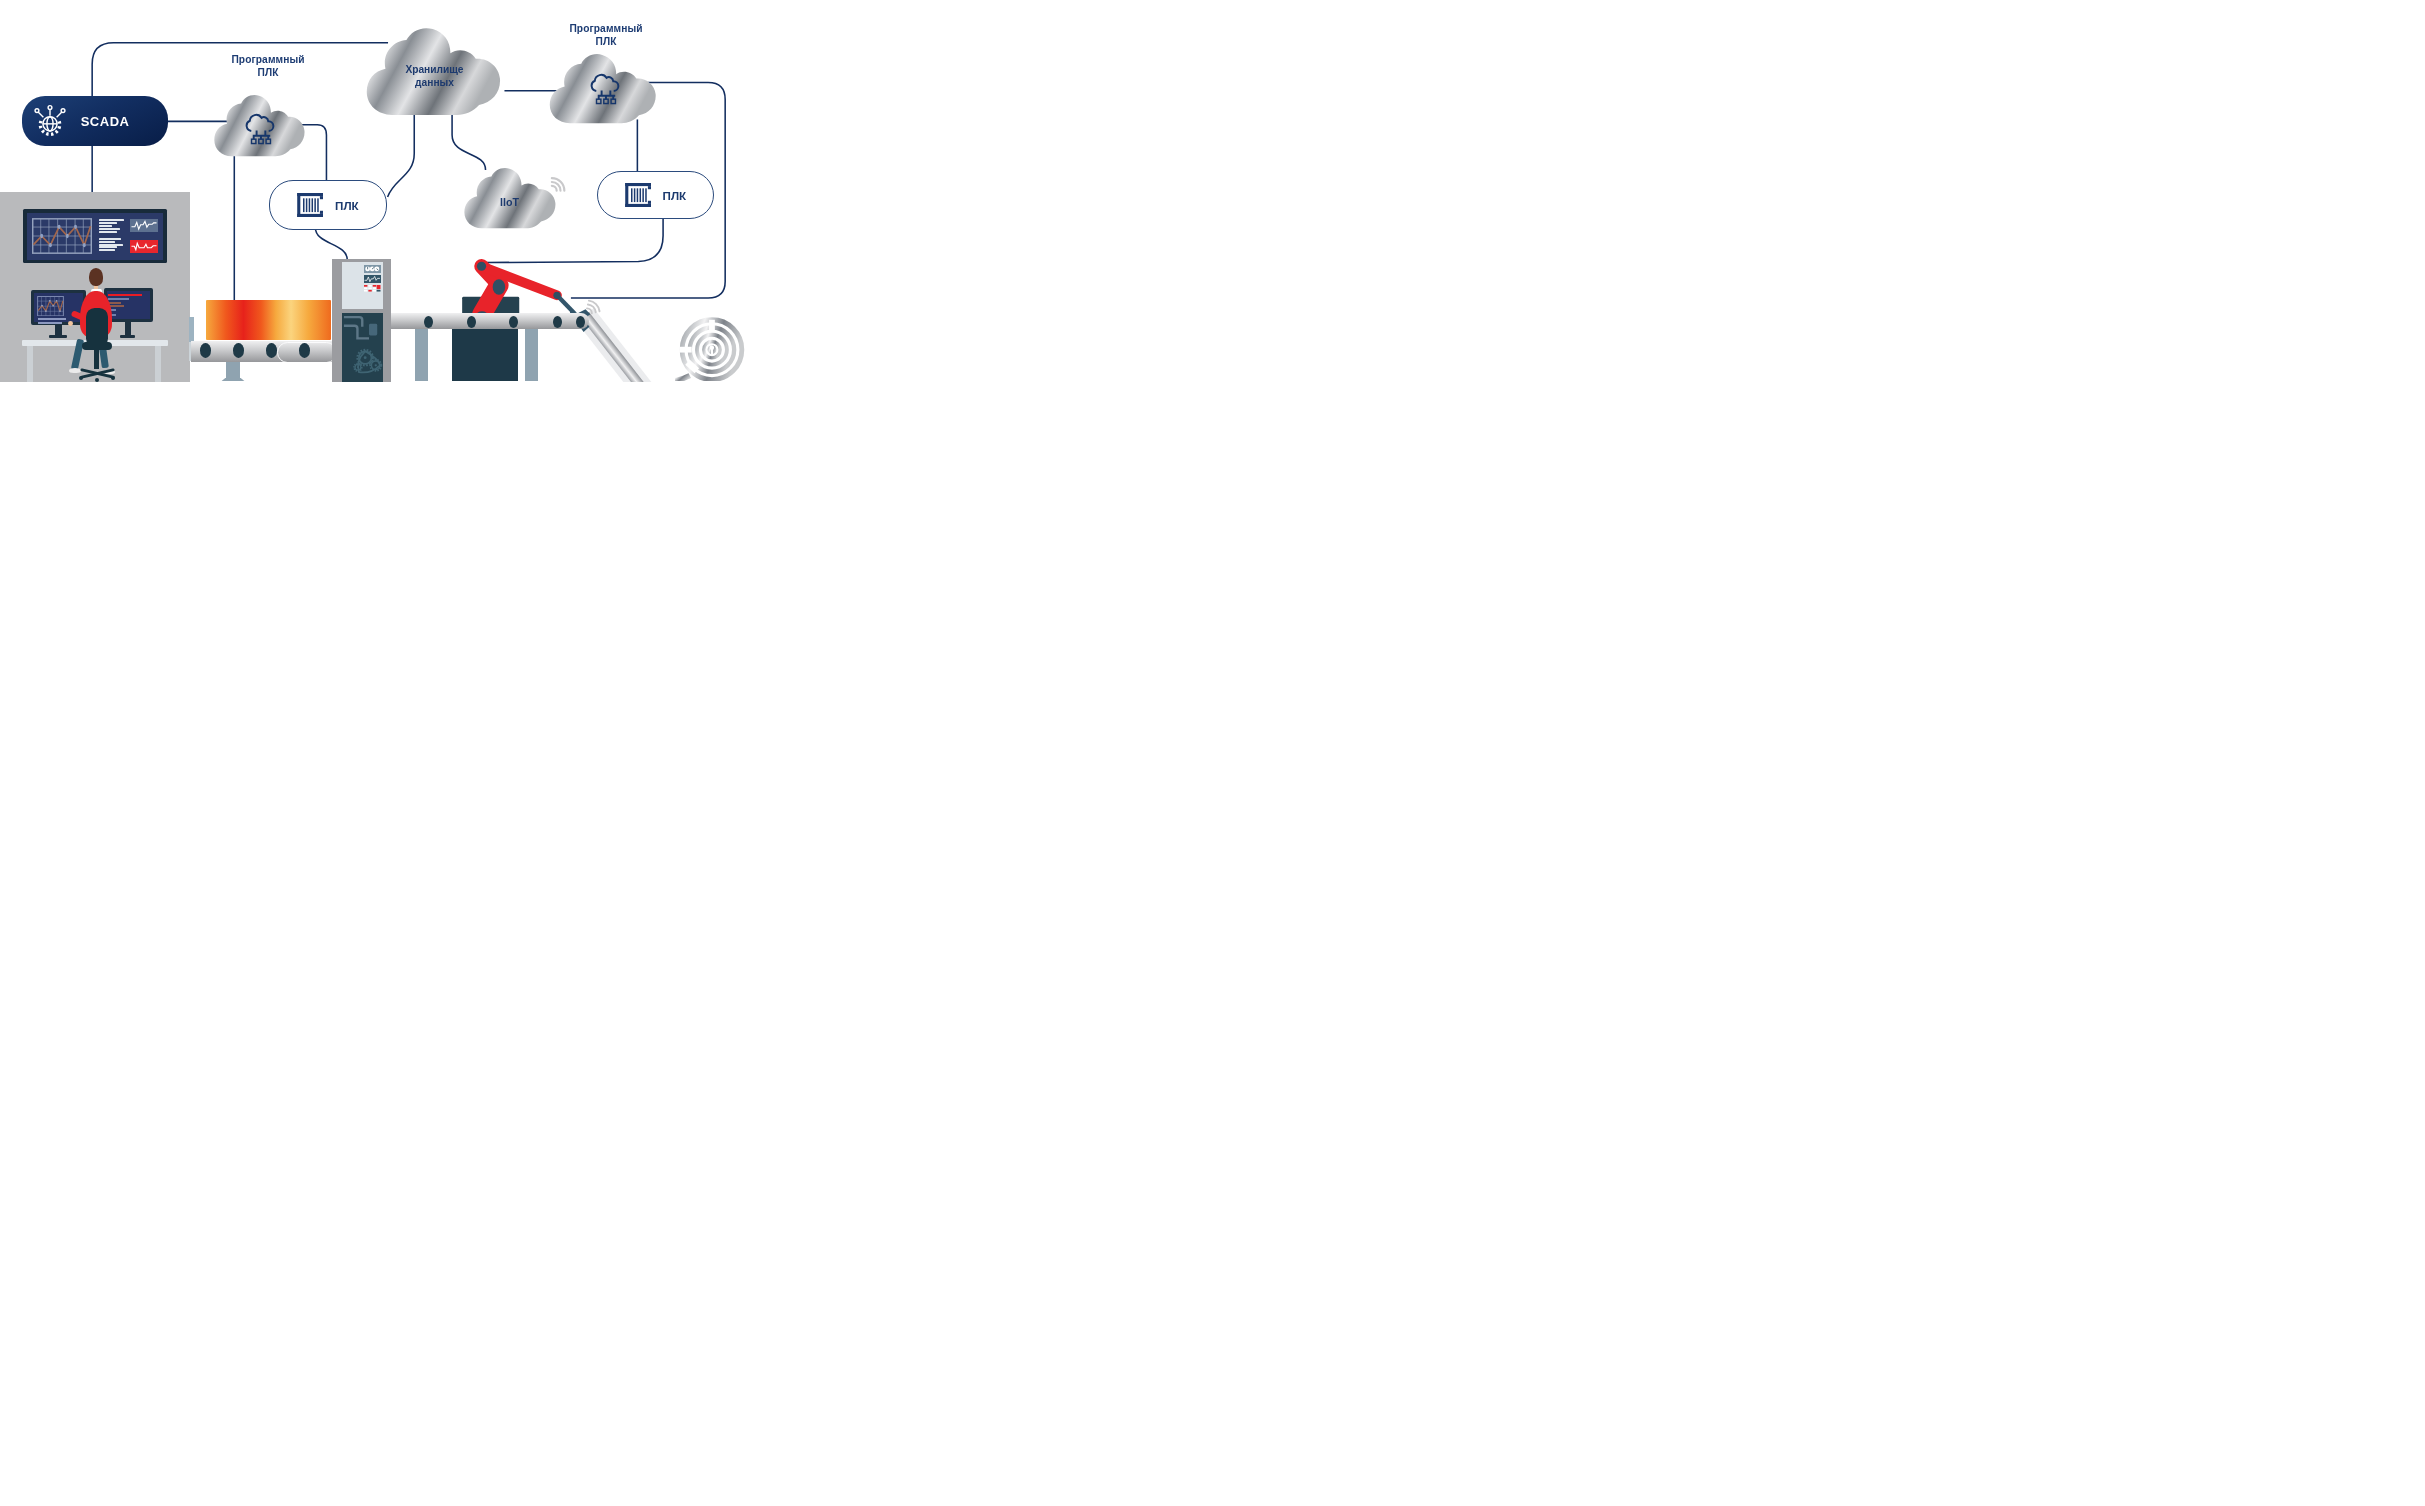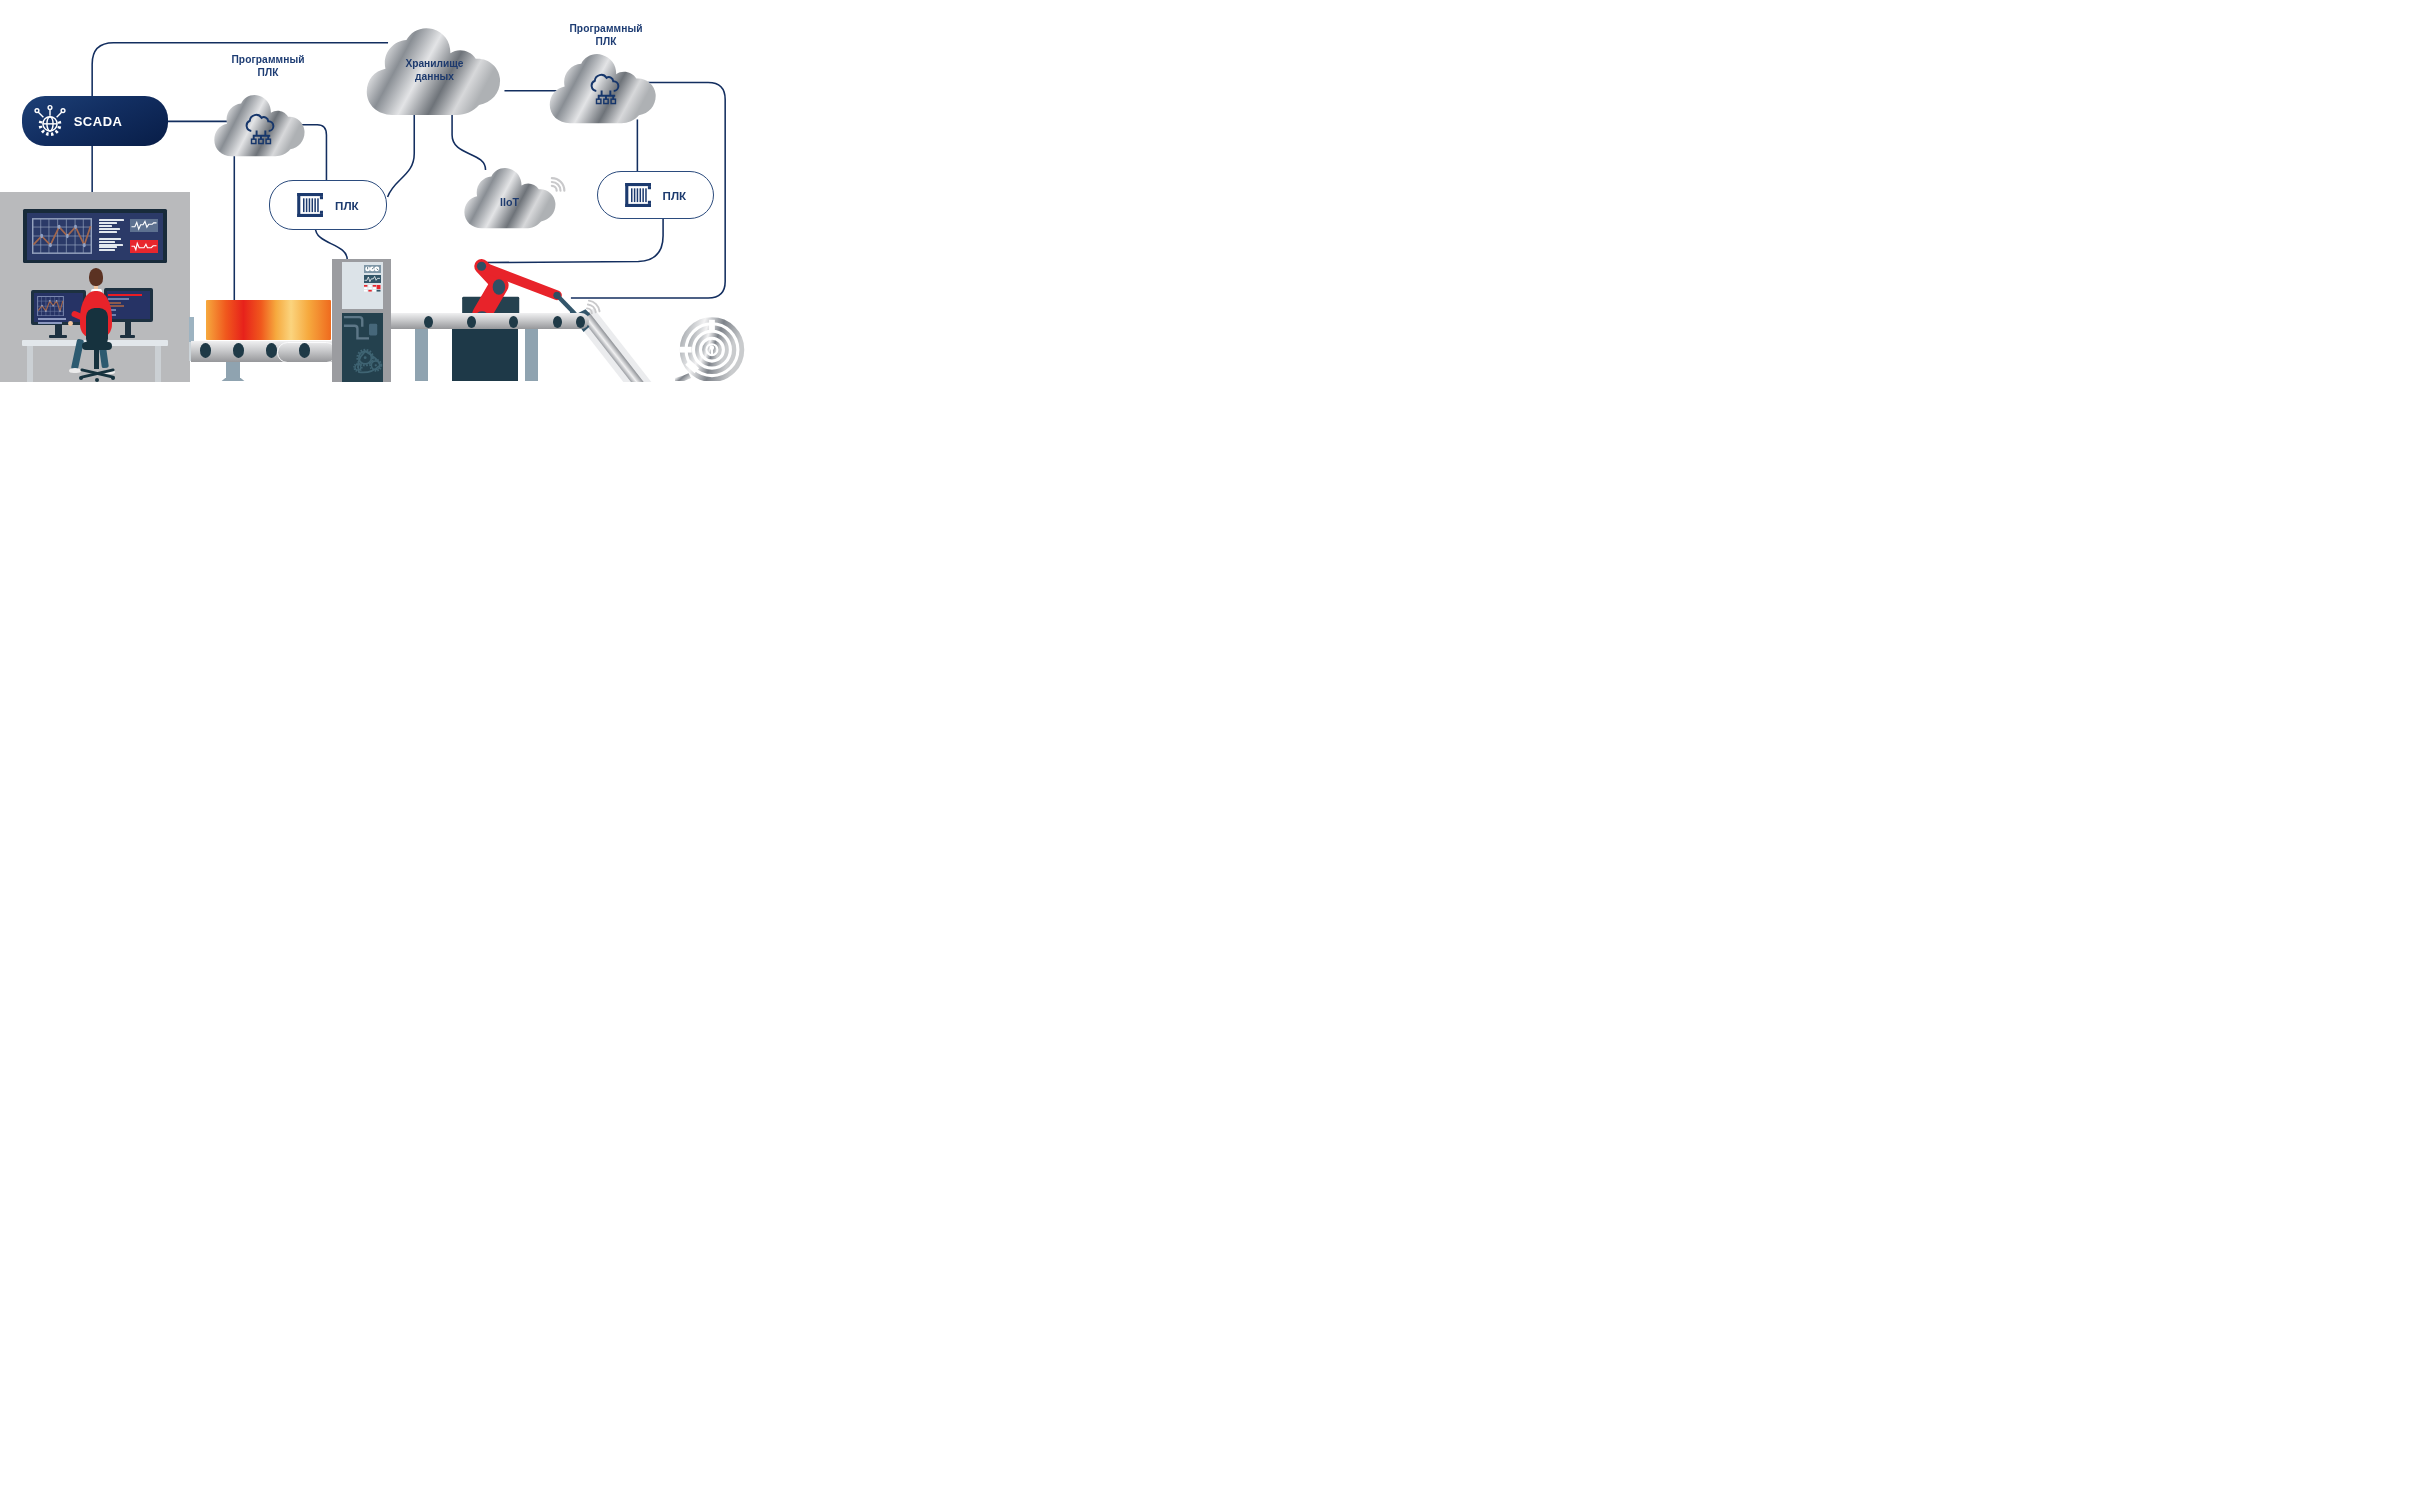--- a/index.html
+++ b/index.html
@@ -349,21 +349,21 @@
     </g>
   </svg>
   <div class="cloud-label" style="left:212px;top:54px;width:112px;z-index:5">
     <span>Программный</span><br>
     <span>ПЛК</span>
   </div>
 
   <svg class="abs" style="left:363px;top:28px;z-index:4" width="144" height="88" viewBox="0 0 296 182">
       <use href="#cloud-shape" width="296" height="182"></use>
     </svg>
-  <div class="cloud-inner-label" style="left:374px;top:58px;width:121px;z-index:5">
+  <div class="cloud-inner-label" style="left:374px;top:64px;width:121px;z-index:5">
     <span>Хранилище</span><br>
     <span>данных</span>
   </div>
 
   <svg class="abs" style="left:462px;top:168px;z-index:4" width="98" height="61" viewBox="0 0 202 126">
       <use href="#cloud-shape" width="202" height="126"></use>
     </svg>
   <div class="cloud-inner-label" style="left:478px;top:196px;width:63px;font-size:10.7px;z-index:5">
     <span>IIoT</span>
   </div>
@@ -442,17 +442,17 @@
       <path d="M19,38 A20.5,20.5 0 1 0 57,38" fill="none" stroke="#ffffff" stroke-width="7" stroke-dasharray="5 5.5"></path>
       <g fill="none" stroke="#ffffff" stroke-width="3">
         <line x1="24" y1="30" x2="13" y2="19"></line>
           <circle cx="10.5" cy="16" r="4"></circle>
         <line x1="38" y1="27" x2="38" y2="13"></line>
           <circle cx="38" cy="9.5" r="4"></circle>
         <line x1="52" y1="30" x2="63" y2="19"></line>
           <circle cx="65.5" cy="16" r="4"></circle>
       </g>
     </svg>
-    <span style="margin-left:6px">SCADA</span>
+    <span style="margin-left:13px">SCADA</span>
   </div>
 
 </div>
 
 
 </body></html>

